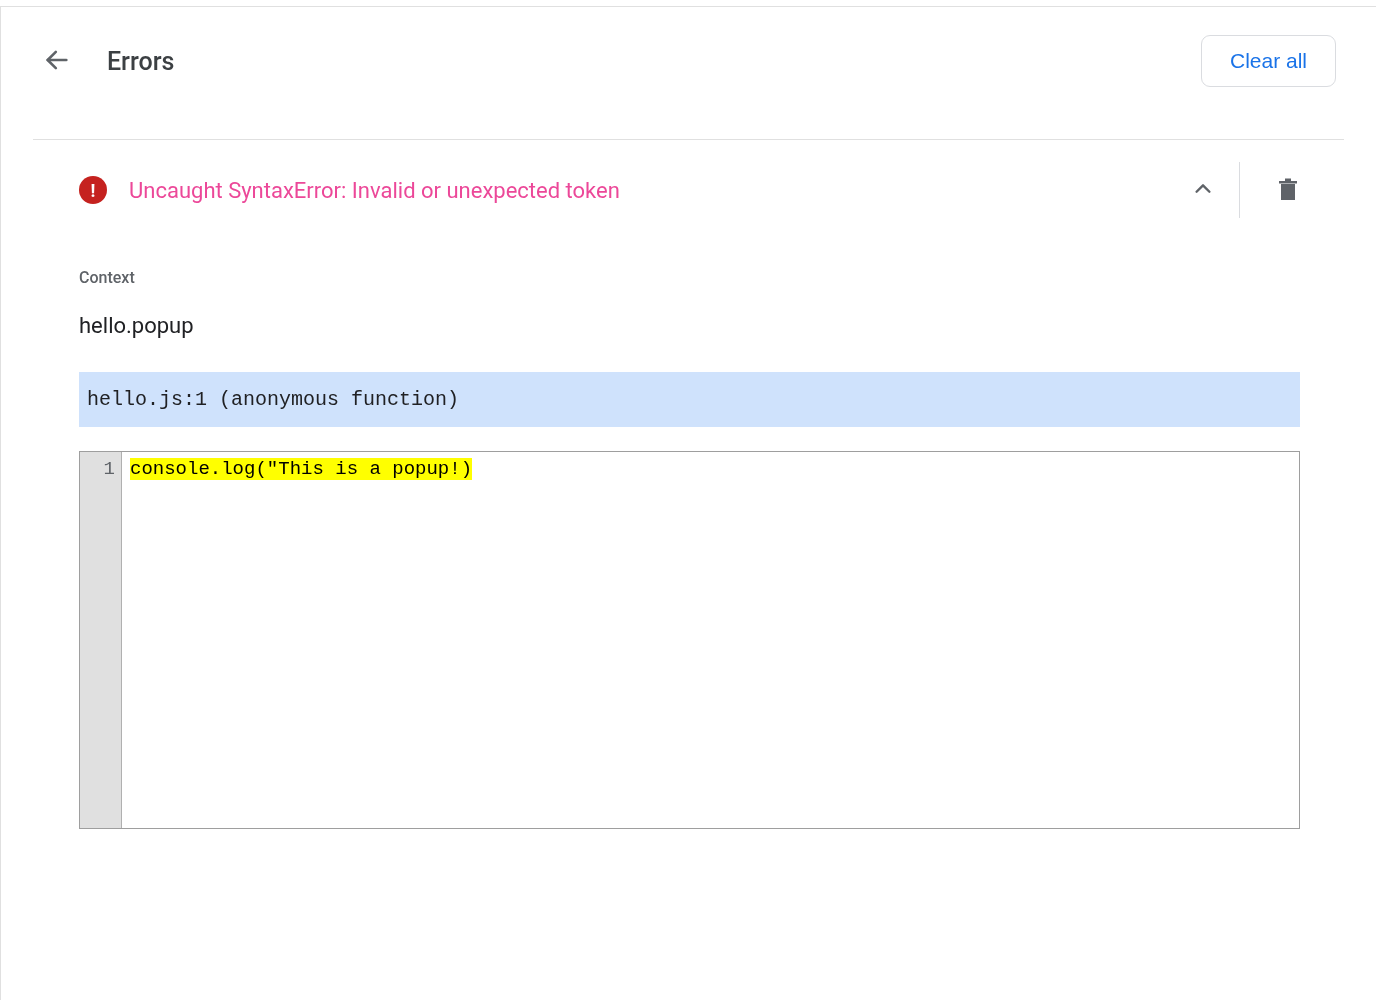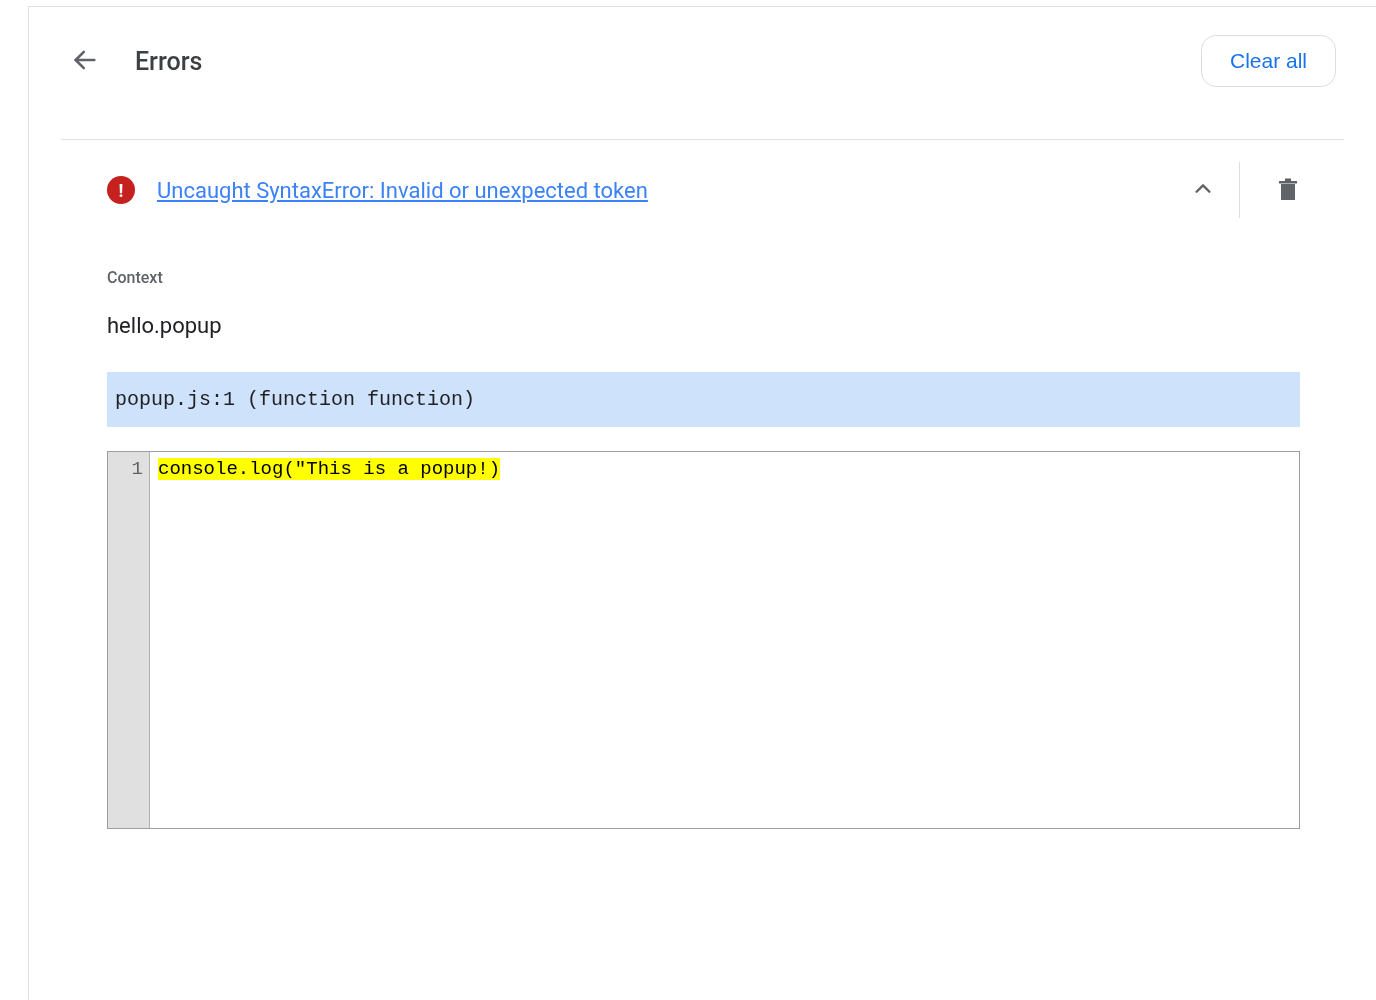--- a/index.html
+++ b/index.html
@@ -11,21 +11,21 @@
       font-family: Roboto, Arial, sans-serif;
       background: #fff;
       color: #202124;
       width: 1376px;
       height: 1000px;
       overflow: hidden;
     }
     .outer {
       border-left: 1px solid #e0e0e0;
       border-top: 1px solid #e0e0e0;
-      margin: 6px 0 0 28px;
+      margin: 6px 0 0 0;
       height: 994px;
       padding: 28px 40px 0 40px;
     }
     .header {
       display: flex;
       align-items: center;
       justify-content: space-between;
       padding-bottom: 52px;
     }
     .header-left {
@@ -45,21 +45,21 @@
       color: #5f6368;
     }
     .page-title {
       font-size: 25px;
       font-weight: 500;
       color: #3c4043;
     }
     .clear-all-btn {
       background: #fff;
       border: 1px solid #dadce0;
-      border-radius: 15px;
+      border-radius: 9px;
       padding: 13px 28px;
       font-size: 21px;
       font-weight: 500;
       color: #1a73e8;
       cursor: pointer;
     }
     .divider {
       height: 1px;
       background: #e0e0e0;
       margin: 0 -8px;
@@ -78,23 +78,22 @@
       display: flex;
       align-items: center;
       justify-content: center;
       color: #fff;
       font-weight: bold;
       font-size: 18px;
       flex-shrink: 0;
     }
     .error-msg {
       font-size: 22px;
-      color: #3b82f6;
+      color: #ec4899;
       flex: 1;
-      text-decoration: underline;
     }
     .error-actions {
       display: flex;
       align-items: center;
       height: 56px;
     }
     .chevron-btn {
       background: none;
       border: none;
       cursor: pointer;
@@ -215,21 +214,21 @@
           </svg>
         </span>
       </button>
     </div>
   </div>
 
   <div class="details">
     <div class="section-heading">Context</div>
     <div class="context-value">hello.popup</div>
 
-    <div class="stack-frame">popup.js:1 (function function)</div>
+    <div class="stack-frame">hello.js:1 (anonymous function)</div>
 
     <div class="code-box">
       <div class="gutter">
         <div>1</div>
       </div>
       <div class="code-area"><span class="hl">console.log("This is a popup!)</span></div>
     </div>
   </div>
 </div>
 

